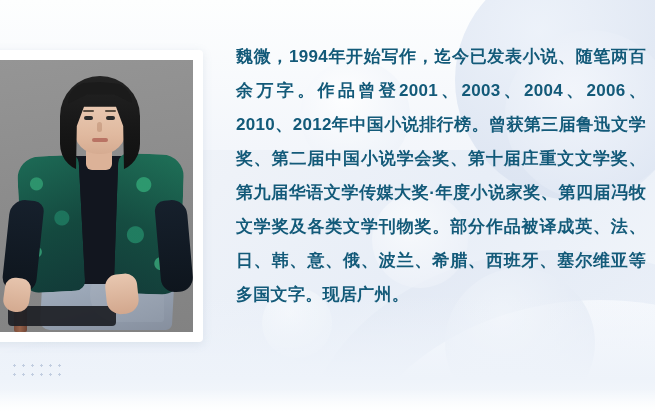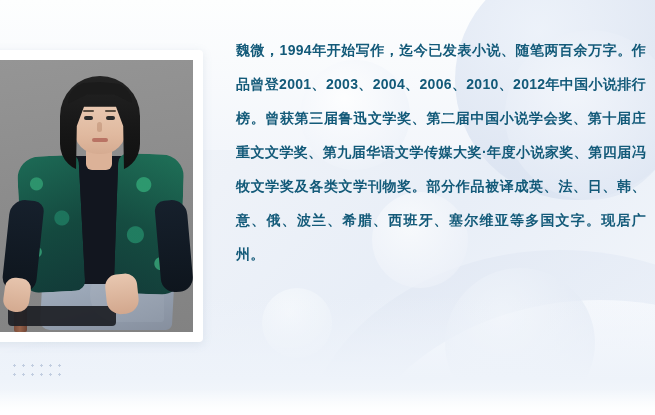--- a/index.html
+++ b/index.html
@@ -231,24 +231,24 @@
     background: rgba(180,130,105,.45); border-radius: 3px;
   }
   .ph-mouth {
     position: absolute; left: 94px; top: 78px; width: 16px; height: 4px;
     background: #b97364; border-radius: 4px;
   }
 
   
   .bio-text {
     position: absolute;
-    left: 236px; top: 33px;
+    left: 236px; top: 40px;
     width: 410px;
     color: #135a79;
-    font-size: 14px;
+    font-size: 17px;
     font-weight: bold;
     line-height: 34px;
     letter-spacing: 0.3px;
     text-align: justify;
     text-justify: inter-ideograph;
     white-space: pre-wrap;
   }
 </style>
 </head>
 <body>

